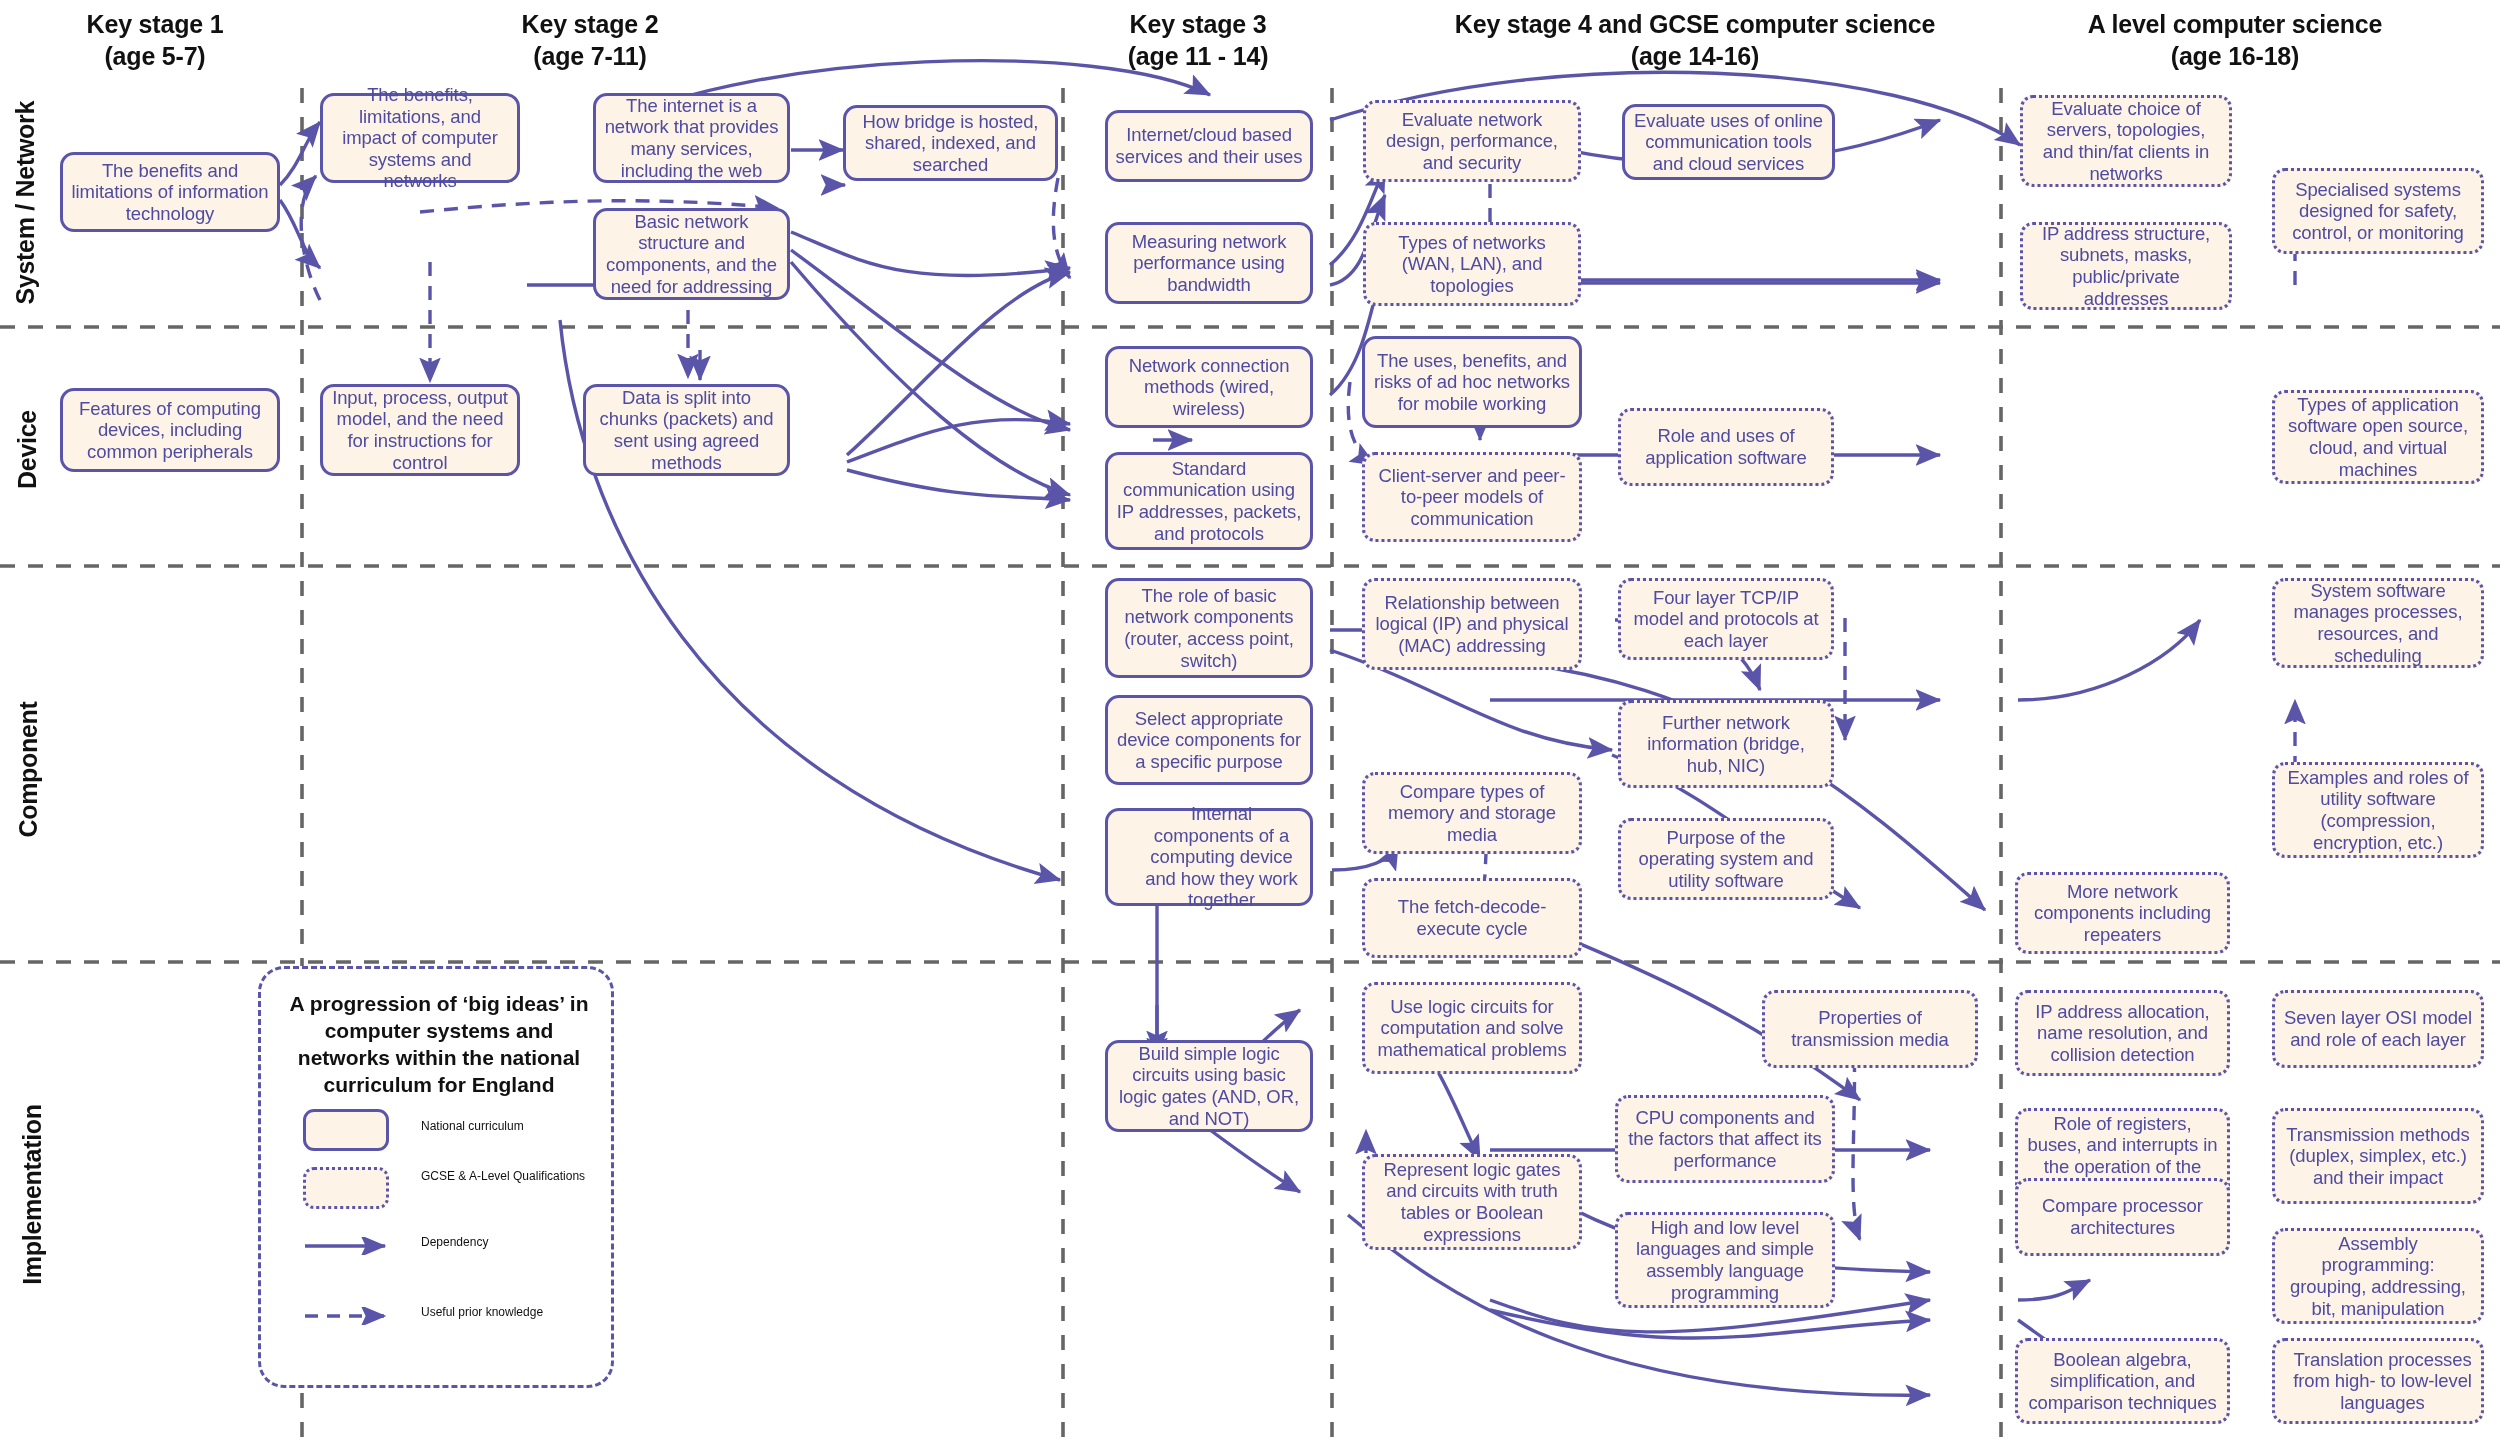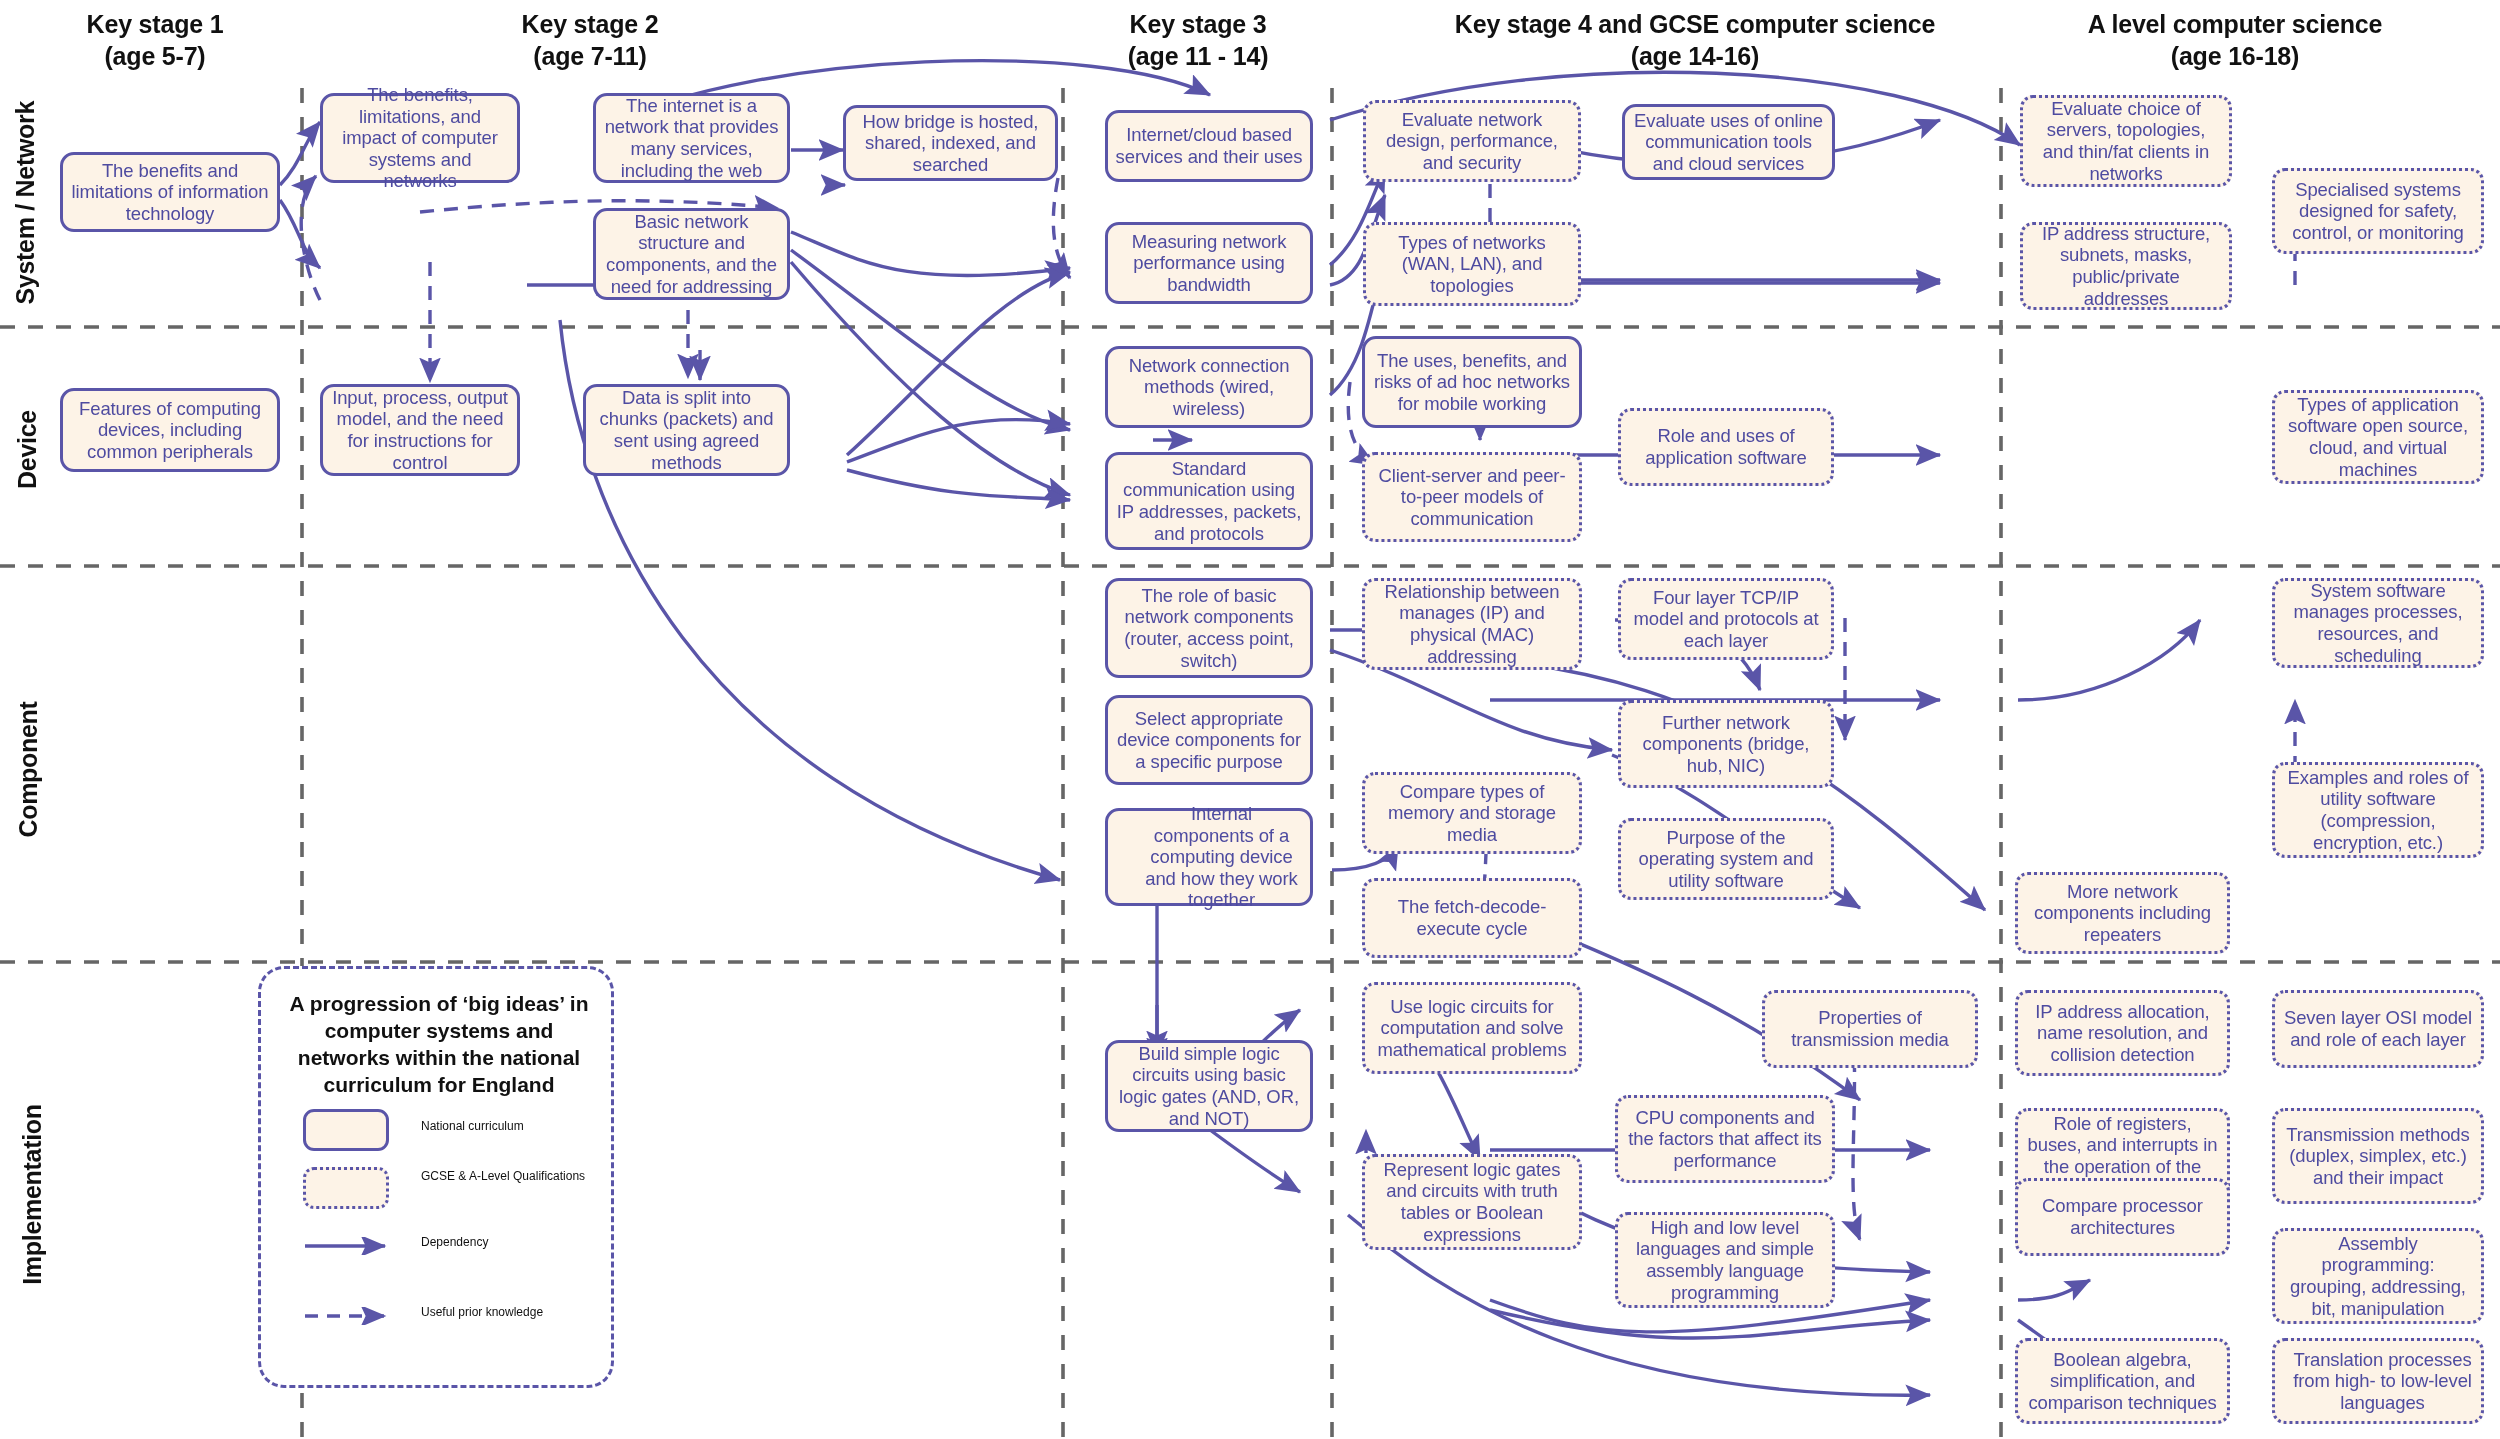--- a/index.html
+++ b/index.html
@@ -160,25 +160,25 @@
   <div class="node nc" style="left:1105px;top:346px;width:208px;height:82px;">Network connection methods (wired, wireless)</div>
   <div class="node nc" style="left:1105px;top:452px;width:208px;height:98px;">Standard communication using IP addresses, packets, and protocols</div>
   <div class="node nc" style="left:1362px;top:336px;width:220px;height:92px;">The uses, benefits, and risks of ad hoc networks for mobile working</div>
   <div class="node q" style="left:1362px;top:452px;width:220px;height:90px;">Client-server and peer-to-peer models of communication</div>
   <div class="node q" style="left:1618px;top:408px;width:216px;height:78px;">Role and uses of application software</div>
   <div class="node q" style="left:2272px;top:390px;width:212px;height:94px;">Types of application software open source, cloud, and virtual machines</div>
 
   <div class="node nc" style="left:1105px;top:578px;width:208px;height:100px;">The role of basic network components (router, access point, switch)</div>
   <div class="node nc" style="left:1105px;top:695px;width:208px;height:90px;">Select appropriate device components for a specific purpose</div>
   <div class="node nc" style="left:1105px;top:808px;width:208px;height:98px;padding-left:32px;">Internal components of a computing device and how they work together</div>
-  <div class="node q" style="left:1362px;top:578px;width:220px;height:92px;">Relationship between manages (IP) and physical (MAC) addressing</div>
+  <div class="node q" style="left:1362px;top:578px;width:220px;height:92px;">Relationship between logical (IP) and physical (MAC) addressing</div>
   <div class="node q" style="left:1362px;top:772px;width:220px;height:82px;">Compare types of memory and storage media</div>
   <div class="node q" style="left:1362px;top:878px;width:220px;height:80px;">The fetch-decode-execute cycle</div>
   <div class="node q" style="left:1618px;top:578px;width:216px;height:82px;">Four layer TCP/IP model and protocols at each layer</div>
-  <div class="node q" style="left:1618px;top:700px;width:216px;height:88px;">Further network components (bridge, hub, NIC)</div>
+  <div class="node q" style="left:1618px;top:700px;width:216px;height:88px;">Further network information (bridge, hub, NIC)</div>
   <div class="node q" style="left:1618px;top:818px;width:216px;height:82px;">Purpose of the operating system and utility software</div>
   <div class="node q" style="left:2015px;top:872px;width:215px;height:82px;">More network components including repeaters</div>
   <div class="node q" style="left:2272px;top:578px;width:212px;height:90px;">System software manages processes, resources, and scheduling</div>
   <div class="node q" style="left:2272px;top:762px;width:212px;height:96px;">Examples and roles of utility software (compression, encryption, etc.)</div>
 
   <div class="node nc" style="left:1105px;top:1040px;width:208px;height:92px;">Build simple logic circuits using basic logic gates (AND, OR, and NOT)</div>
   <div class="node q" style="left:1362px;top:982px;width:220px;height:92px;">Use logic circuits for computation and solve mathematical problems</div>
   <div class="node q" style="left:1362px;top:1154px;width:220px;height:96px;">Represent logic gates and circuits with truth tables or Boolean expressions</div>
   <div class="node q" style="left:1615px;top:1095px;width:220px;height:88px;">CPU components and the factors that affect its performance</div>
   <div class="node q" style="left:1615px;top:1212px;width:220px;height:96px;">High and low level languages and simple assembly language programming</div>

